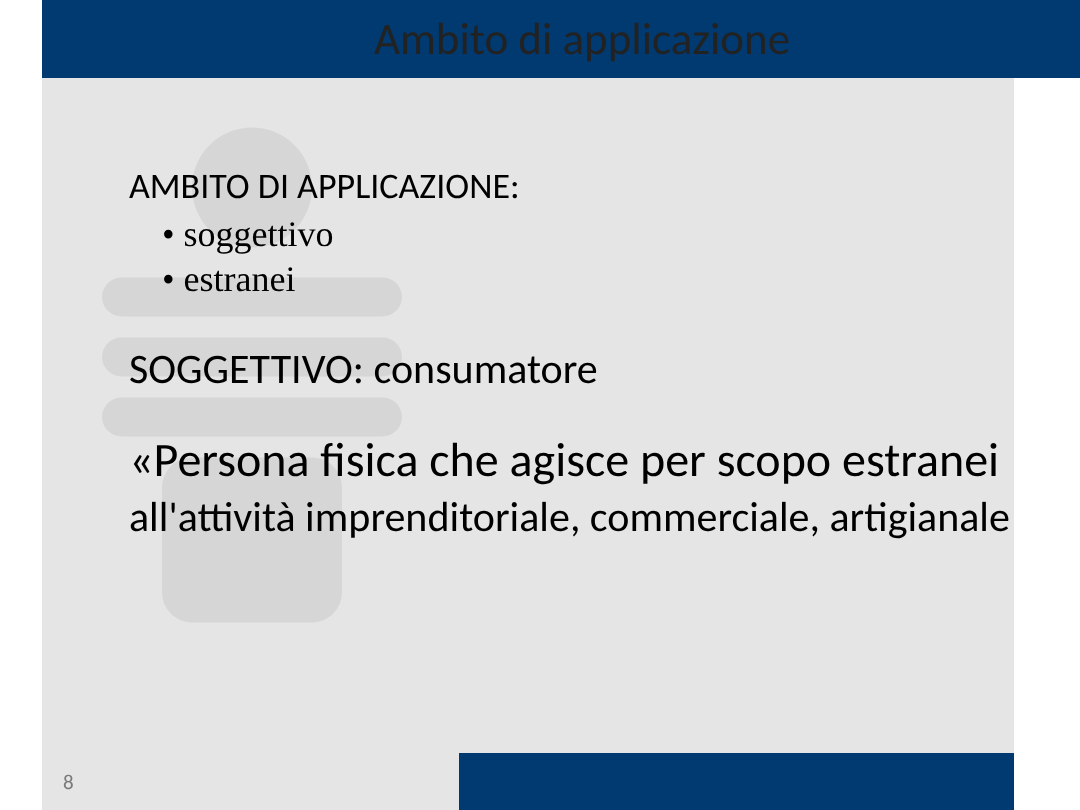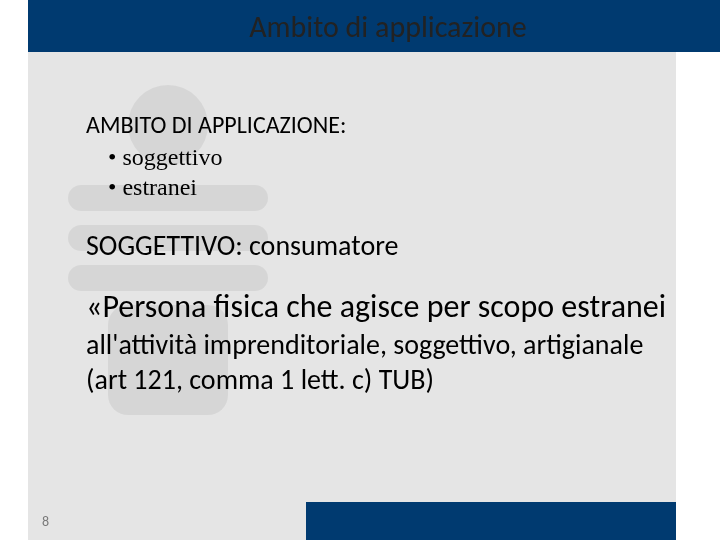--- a/index.html
+++ b/index.html
@@ -39,19 +39,18 @@
 
   <div class="body">
     <div class="h">AMBITO DI APPLICAZIONE:</div>
     <div class="bullets">
       <div class="bullet">soggettivo</div>
       <div class="bullet">estranei</div>
     </div>
     <div class="spacer"></div>
     <div class="para">SOGGETTIVO: consumatore</div>
     <div class="para2">«Persona fisica che agisce per scopo estranei</div>
-    <div class="para">all'attività imprenditoriale, soggettivo, artigianale</div>
-    <div class="para">(art 121, comma 1 lett. c) TUB)</div>
+    <div class="para">all'attività imprenditoriale, commerciale, artigianale</div>
   </div>
 
   <div class="footer-bar"></div>
   <div class="page-num">8</div>
 </div>
 
 </body></html>

